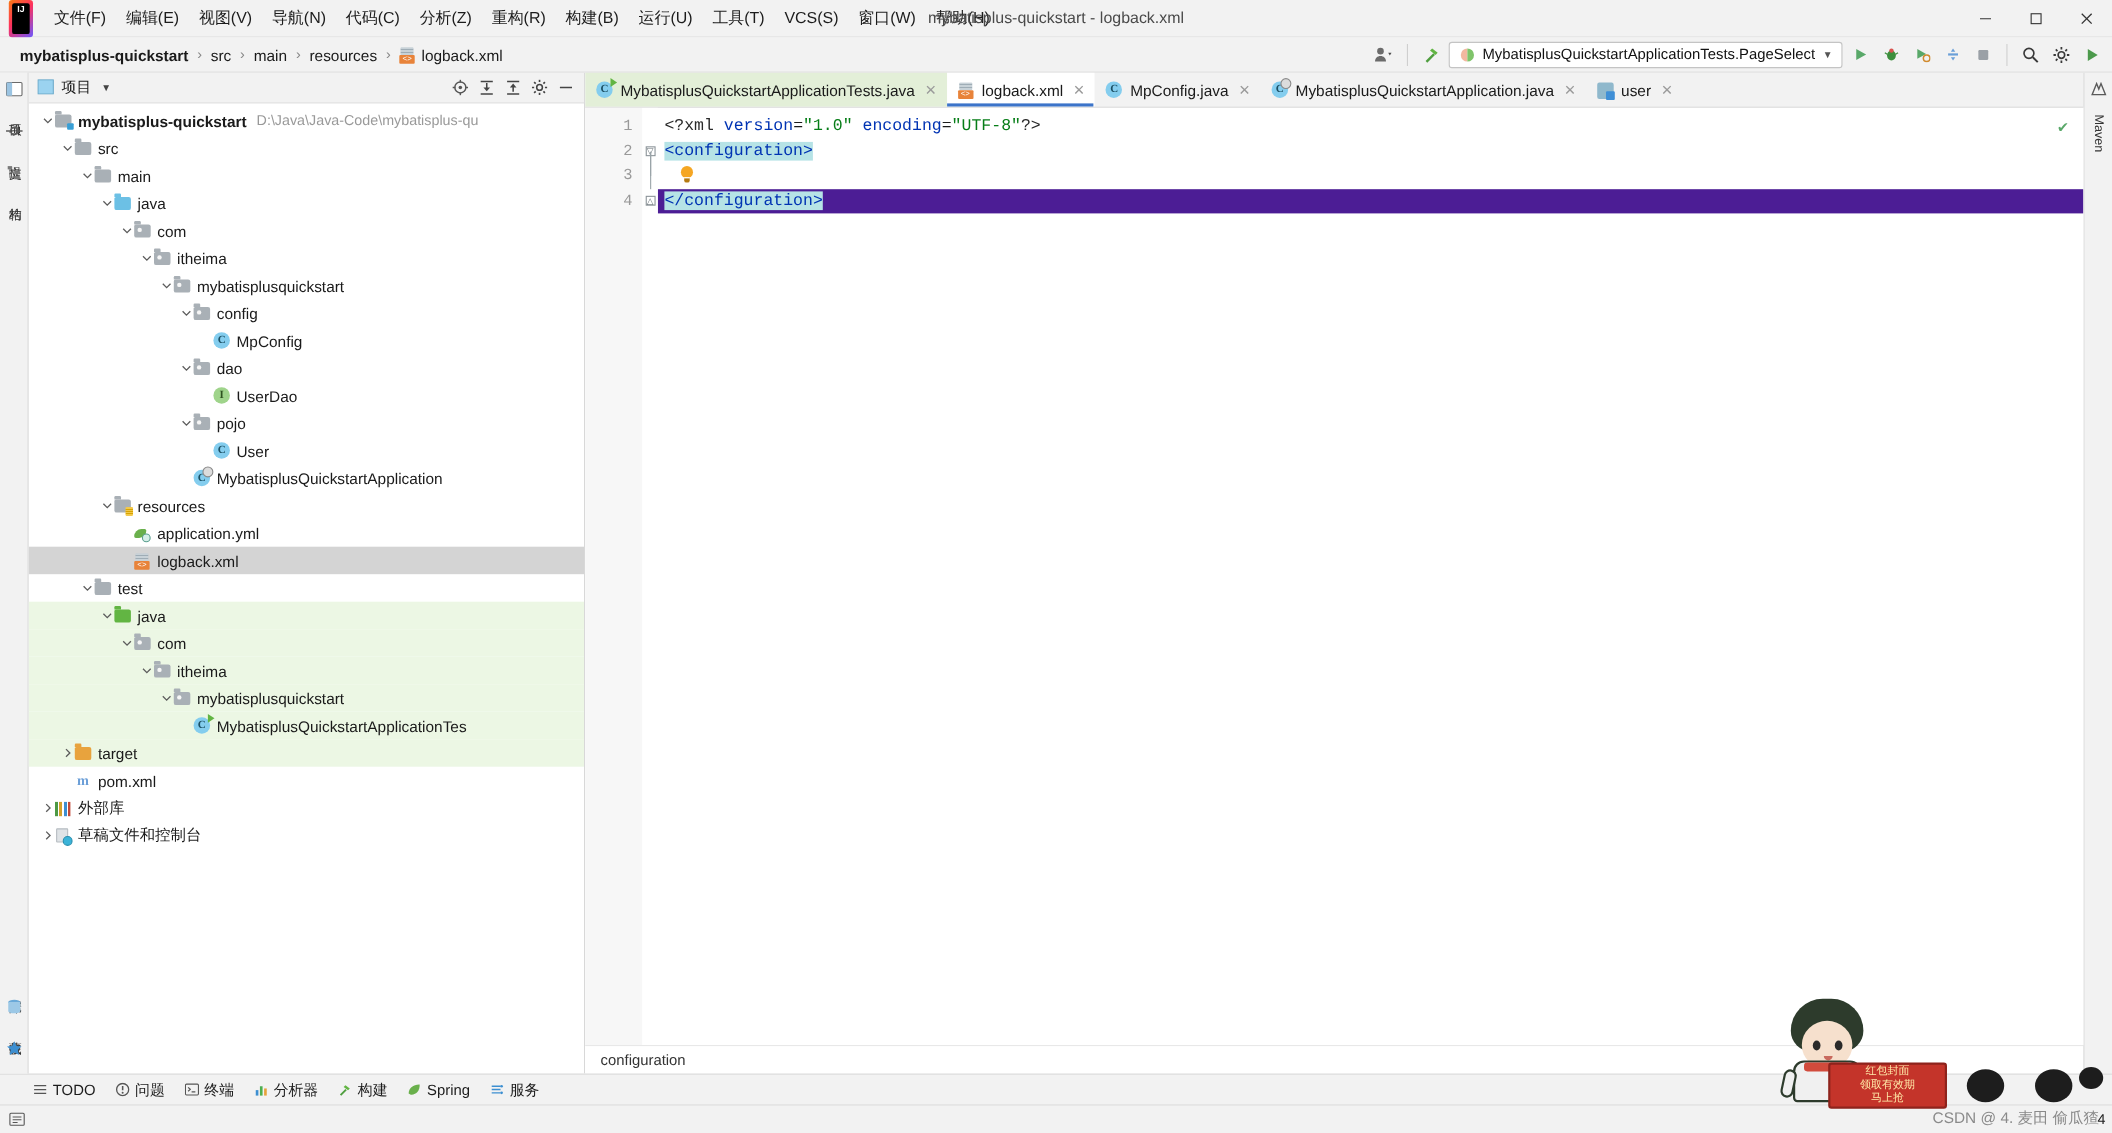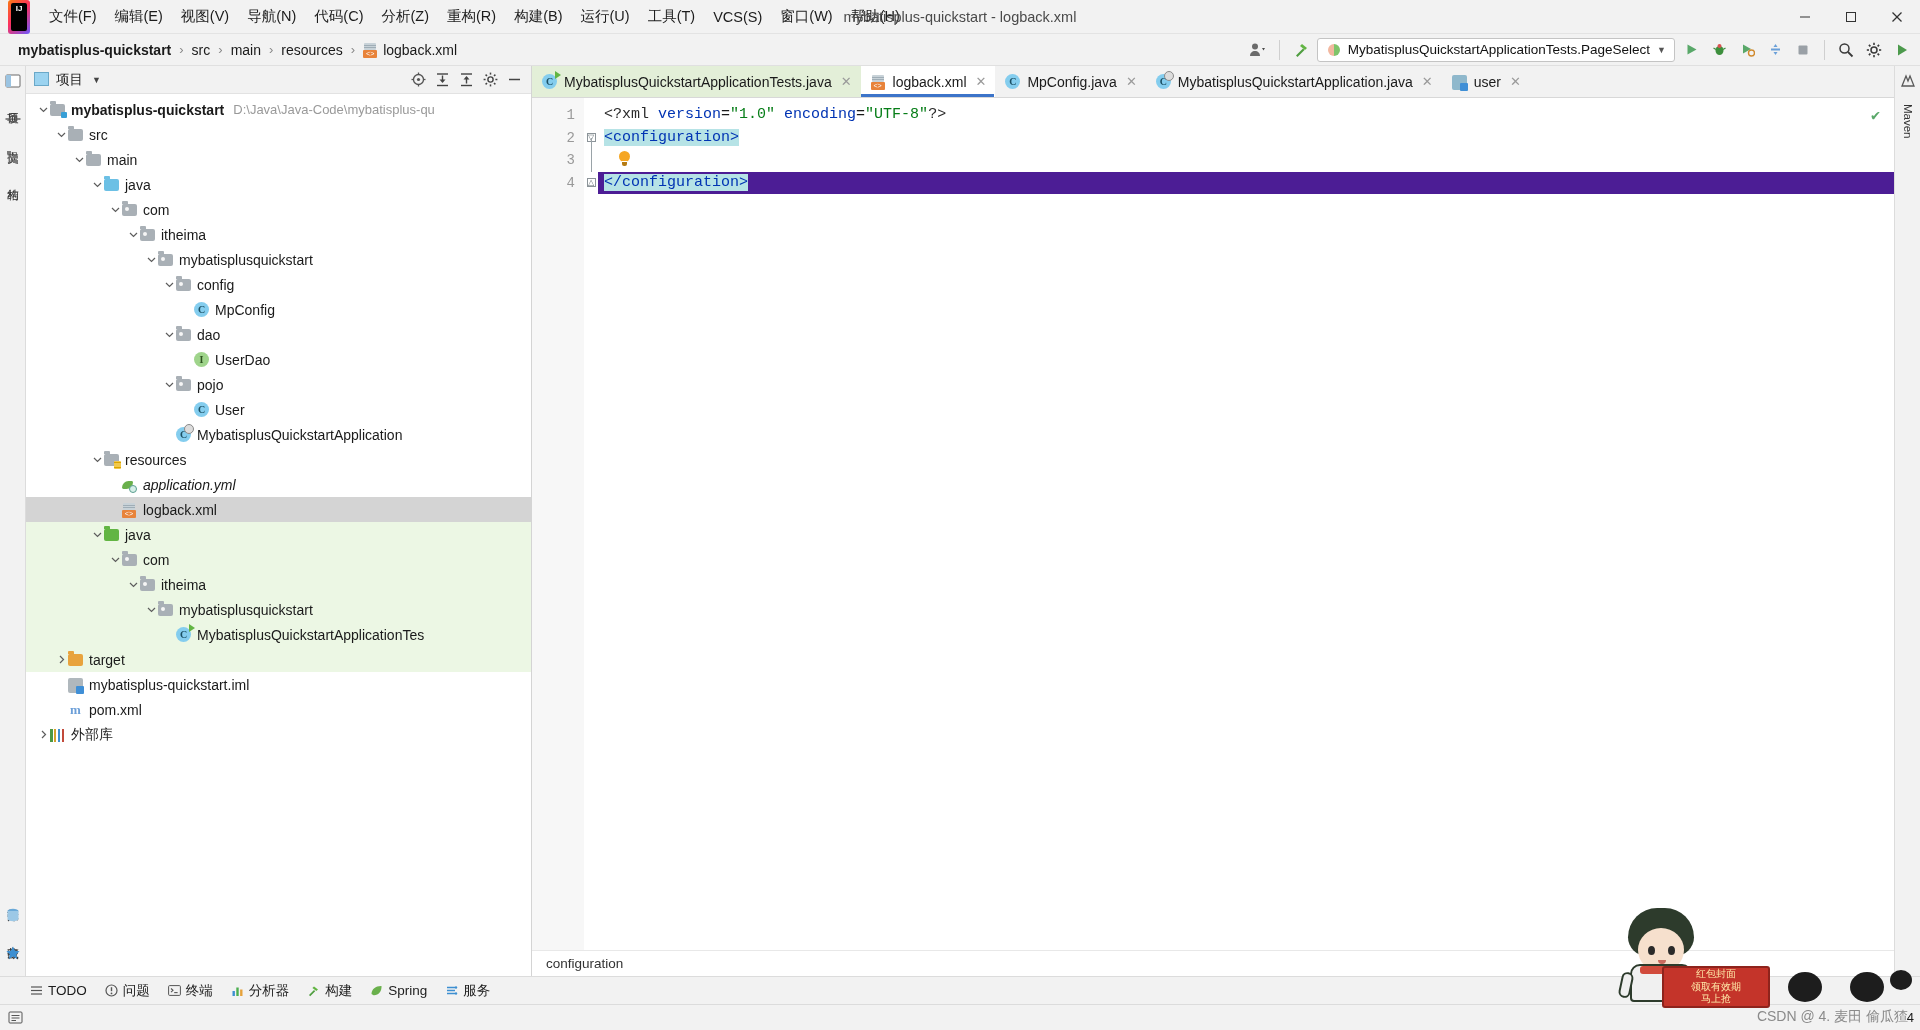--- a/index.html
+++ b/index.html
@@ -621,40 +621,51 @@
             <span class="arrow">
               <svg width="9" height="9" viewBox="0 0 9 9">
                 <path d="M1 3l3.5 3.5L8 3" fill="none" stroke="#5d5d5d" stroke-width="1.2"></path>
               </svg>
             </span>
             <span class="ic">
               <span class="folder res"></span>
             </span>
             <span class="nlabel">resources</span>
           </div>
-          <div class="node" style="padding-left: 82px; font-style: italic;">
+          <div class="node" style="padding-left: 82px;">
             <span class="arrow"></span>
             <span class="ic">
               <span class="ymlico">
                 <span class="leaf"></span>
                 <span class="dot"></span>
               </span>
             </span>
             <span class="nlabel">application.yml</span>
           </div>
           <div class="node sel" style="padding-left: 82px;">
             <span class="arrow"></span>
             <span class="ic">
               <span class="xmlico">
                 <span class="top"></span>
                 <span class="bot">&lt;&gt;</span>
               </span>
             </span>
             <span class="nlabel">logback.xml</span>
           </div>
+          <div class="node" style="padding-left: 46px;">
+            <span class="arrow">
+              <svg width="9" height="9" viewBox="0 0 9 9">
+                <path d="M1 3l3.5 3.5L8 3" fill="none" stroke="#5d5d5d" stroke-width="1.2"></path>
+              </svg>
+            </span>
+            <span class="ic">
+              <span class="folder"></span>
+            </span>
+            <span class="nlabel">test</span>
+          </div>
           <div class="node green" style="padding-left: 64px;">
             <span class="arrow">
               <svg width="9" height="9" viewBox="0 0 9 9">
                 <path d="M1 3l3.5 3.5L8 3" fill="none" stroke="#5d5d5d" stroke-width="1.2"></path>
               </svg>
             </span>
             <span class="ic">
               <span class="folder green"></span>
             </span>
             <span class="nlabel">java</span>
@@ -706,41 +717,48 @@
               </svg>
             </span>
             <span class="ic">
               <span class="folder orange"></span>
             </span>
             <span class="nlabel">target</span>
           </div>
           <div class="node" style="padding-left: 28px;">
             <span class="arrow"></span>
             <span class="ic">
-              <span class="imlico"></span>
-            </span>
-            <span class="nlabel">mybatisplus-quickstart.iml</span>
-          </div>
-          <div class="node" style="padding-left: 28px;">
-            <span class="arrow"></span>
-            <span class="ic">
               <span class="mvnico">m</span>
             </span>
             <span class="nlabel">pom.xml</span>
           </div>
           <div class="node" style="padding-left: 10px;">
             <span class="arrow">
               <svg width="9" height="9" viewBox="0 0 9 9">
                 <path d="M3 1l3.5 3.5L3 8" fill="none" stroke="#5d5d5d" stroke-width="1.2"></path>
               </svg>
             </span>
             <span class="ic">
               <span class="libico"></span>
             </span>
             <span class="nlabel">外部库</span>
+          </div>
+          <div class="node" style="padding-left: 10px;">
+            <span class="arrow">
+              <svg width="9" height="9" viewBox="0 0 9 9">
+                <path d="M3 1l3.5 3.5L3 8" fill="none" stroke="#5d5d5d" stroke-width="1.2"></path>
+              </svg>
+            </span>
+            <span class="ic">
+              <span class="scratchico">
+                <span class="pg"></span>
+                <span class="clk"></span>
+              </span>
+            </span>
+            <span class="nlabel">草稿文件和控制台</span>
           </div>
         </div>
     </div>
 
     <div class="editorwrap">
       <div class="tabbar" id="tabbar">
           <div class="tab greenbg">
             <span class="ic">
               <span class="cls test">C</span>
             </span>

